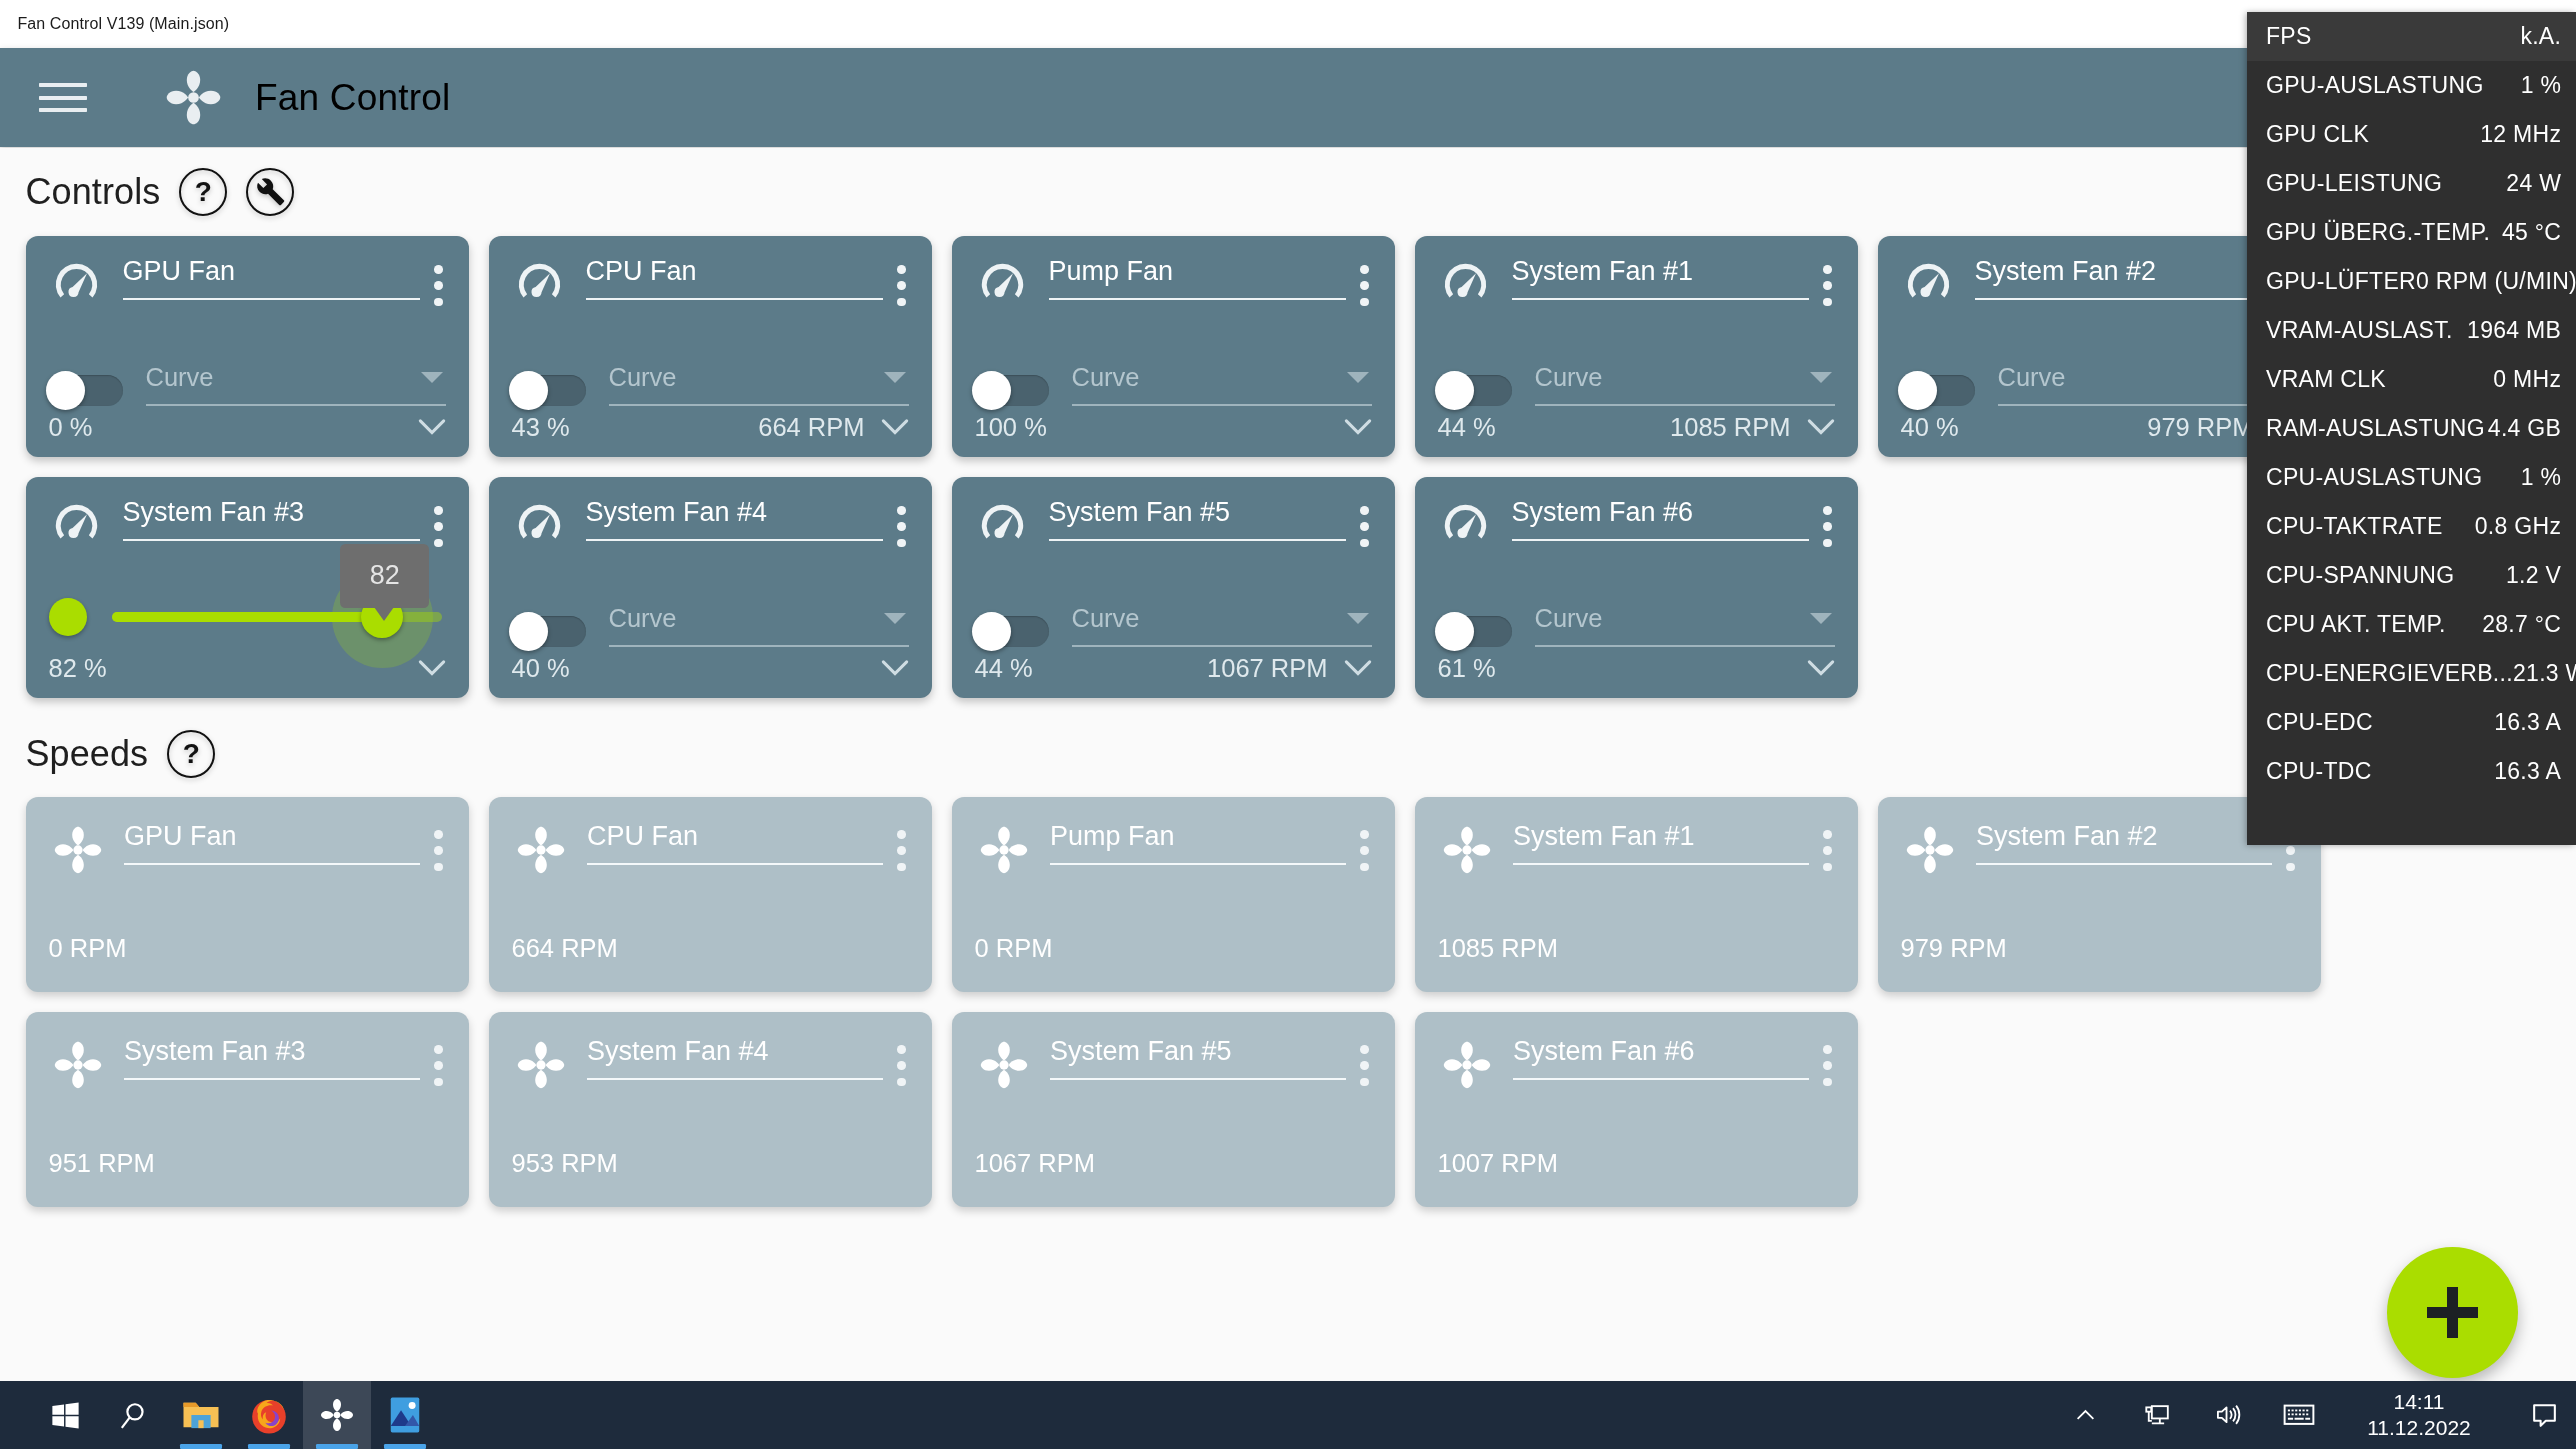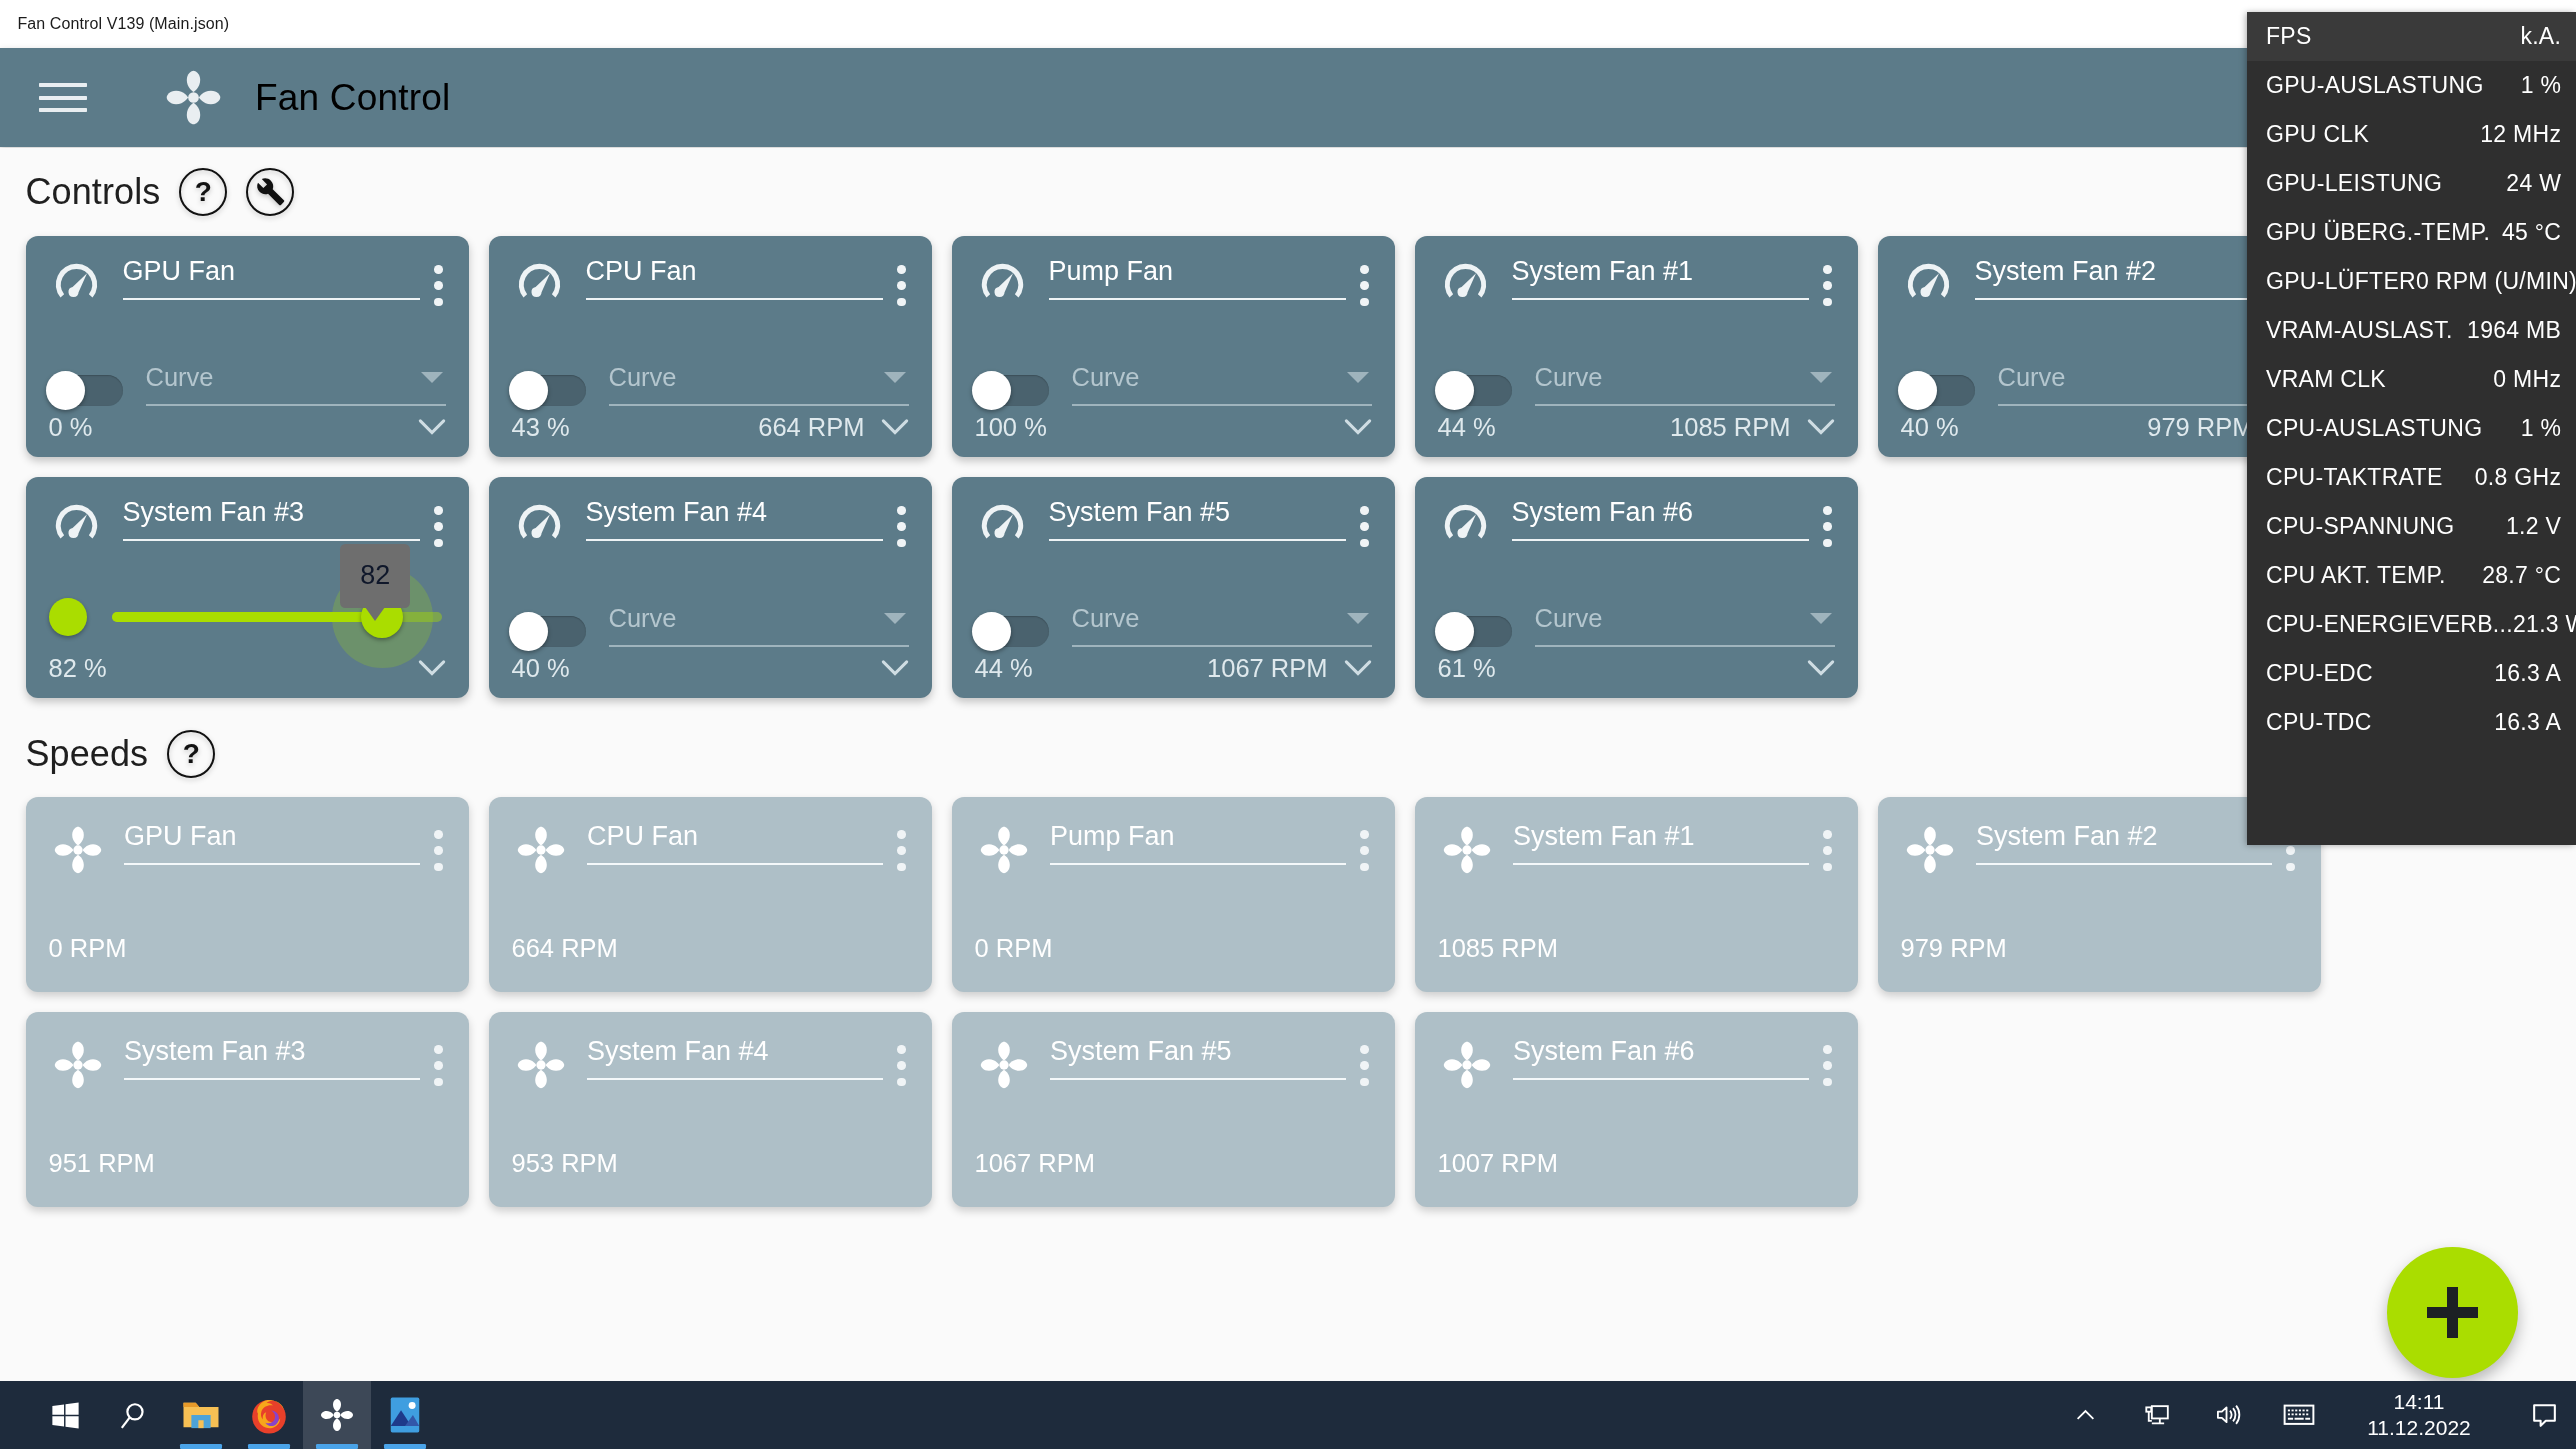--- a/index.html
+++ b/index.html
@@ -193,24 +193,24 @@
     box-shadow: 0 2px 4.7px rgba(0,0,0,.35);
   }
   .slider-halo {
     position: absolute; left: 82%; top: 50%;
     width: 101px; height: 101px; margin-left: -50px; margin-top: -50px;
     border-radius: 50%; background: rgba(170,221,0,.22);
   }
   .slider-tooltip {
     position: absolute;
     left: 82%; margin-left: -42px; top: -68px;
-    width: 70px; height: 64px;
+    width: 89px; height: 64px;
     background: #6e6e6e; border-radius: 5.4px;
     display: flex; align-items: center; justify-content: center;
-    color: #0f172a; font-size: 27px;
+    color: #e5e5e5; font-size: 27px;
   }
   .slider-tooltip::after {
     content: ""; position: absolute;
     bottom: -13.4px; left: 50%; margin-left: -10.7px;
     border-left: 10.7px solid transparent;
     border-right: 10.7px solid transparent;
     border-top: 14.8px solid #6e6e6e;
   }
 
   
@@ -909,20 +909,24 @@
         <span class="k">GPU-LÜFTER</span>
         <span class="v">0 RPM (U/MIN)</span>
       </div>
       <div class="hw-row">
         <span class="k">VRAM-AUSLAST.</span>
         <span class="v">1964 MB</span>
       </div>
       <div class="hw-row">
         <span class="k">VRAM CLK</span>
         <span class="v">0 MHz</span>
+      </div>
+      <div class="hw-row">
+        <span class="k">RAM-AUSLASTUNG</span>
+        <span class="v">4.4 GB</span>
       </div>
       <div class="hw-row">
         <span class="k">CPU-AUSLASTUNG</span>
         <span class="v">1 %</span>
       </div>
       <div class="hw-row">
         <span class="k">CPU-TAKTRATE</span>
         <span class="v">0.8 GHz</span>
       </div>
       <div class="hw-row">

